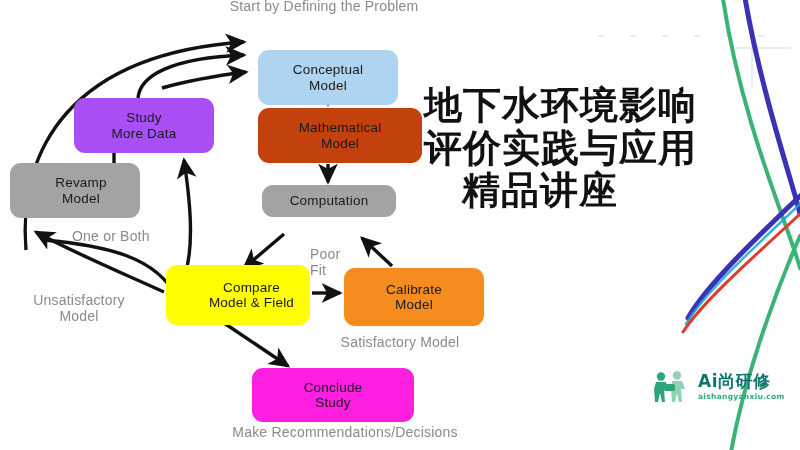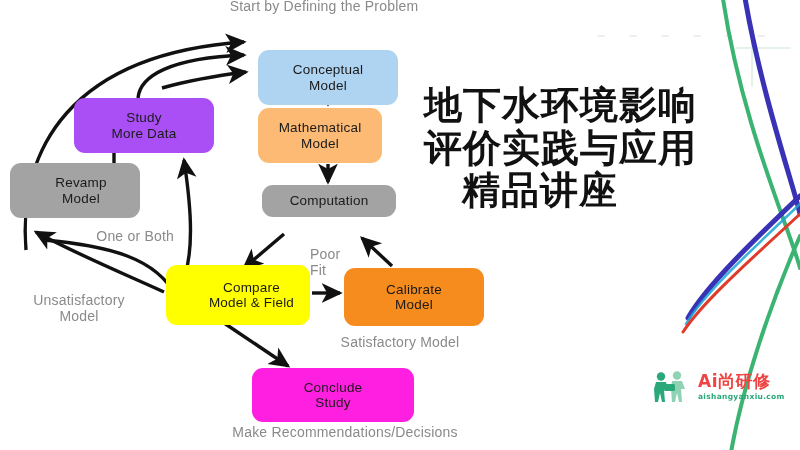--- a/index.html
+++ b/index.html
@@ -40,40 +40,40 @@
     font-size: 13.5px;
     line-height: 1.12;
     letter-spacing: 0.2px;
     box-sizing: border-box;
     padding: 2px 4px;
   }
   .node span { display: block; }
 
   .n-conceptual   { left: 258px; top: 26px;  width: 140px; height: 55px;  background: #aed4f2; margin-top: 24px; }
   .n-gather       { left: 74px;  top: 98px;  width: 140px; height: 55px;  background: #a94ff5; }
-  .n-mathematical { left: 258px; top: 108px; width: 124px; height: 55px;  background: #fdba74; }
+  .n-mathematical { left: 258px; top: 108px; width: 164px; height: 55px;  background: #c2410c; }
   .n-revamp       { left: 10px;  top: 163px; width: 130px; height: 55px;  background: #a3a3a3; padding-left: 16px; }
   .n-computation  { left: 262px; top: 185px; width: 134px; height: 32px;  background: #a3a3a3; }
   .n-compare      { left: 166px; top: 265px; width: 144px; height: 60px;  background: #ffff00; padding-left: 31px; }
   .n-calibrate    { left: 344px; top: 268px; width: 140px; height: 58px;  background: #f78c1e; }
   .n-conclude     { left: 252px; top: 368px; width: 162px; height: 54px;  background: #ff1fe0; }
 
   .anno {
     position: absolute;
     z-index: 3;
     color: #8a8a8a;
     font-family: "Liberation Sans", sans-serif;
     font-size: 14px;
     line-height: 1.15;
     text-align: center;
     white-space: pre-line;
     letter-spacing: 0.2px;
   }
   .a-start  { left: 196px; top: -2px;  width: 256px; }
-  .a-oneor  { left: 24px;  top: 228px; width: 150px; text-align: right; }
+  .a-oneor  { left: 24px;  top: 228px; width: 150px; text-align: left; padding-left: 48px; }
   .a-unsat  { left: 4px;   top: 292px; width: 150px; }
   .a-poor   { left: 310px; top: 246px; width: 58px;  text-align: left; }
   .a-satis  { left: 300px; top: 334px; width: 200px; text-align: center; }
   .a-make   { left: 175px; top: 424px; width: 340px; }
 
   .title-block {
     position: absolute;
     z-index: 4;
     left: 424px;
     top: 84px;
@@ -97,21 +97,21 @@
     display: flex;
     align-items: center;
     gap: 6px;
   }
   .logo-mark { width: 40px; height: 34px; flex: 0 0 auto; }
   .logo-text { display: flex; flex-direction: column; line-height: 1; }
   .logo-name {
     font-family: "DejaVu Sans", sans-serif;
     font-weight: bold;
     font-size: 17px;
-    color: #ef4444;
+    color: #0f766e;
     letter-spacing: 0.5px;
   }
   .logo-url {
     font-family: "DejaVu Sans", sans-serif;
     font-size: 7.5px;
     font-weight: bold;
     color: #2aa87a;
     letter-spacing: 0.3px;
     margin-top: 3px;
   }

